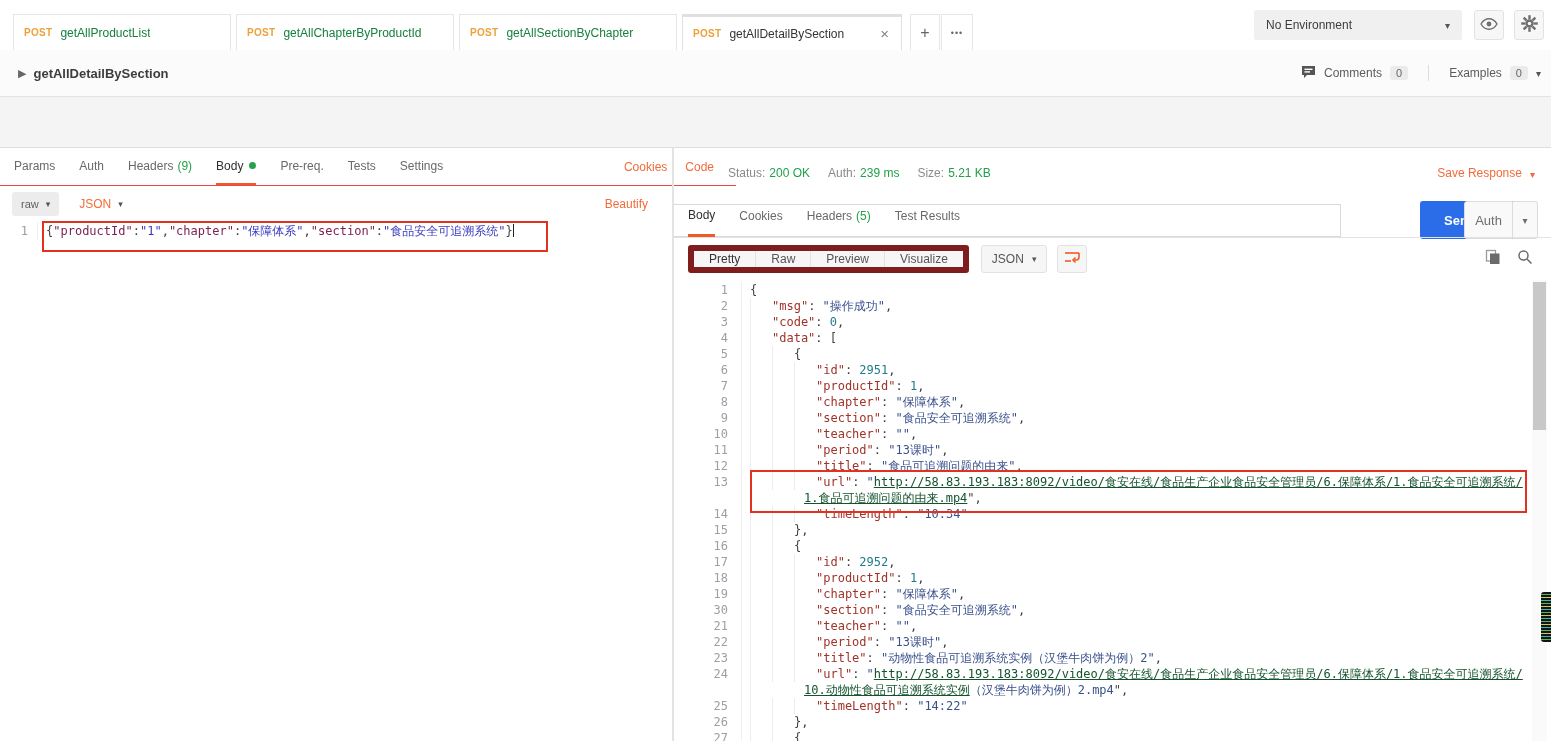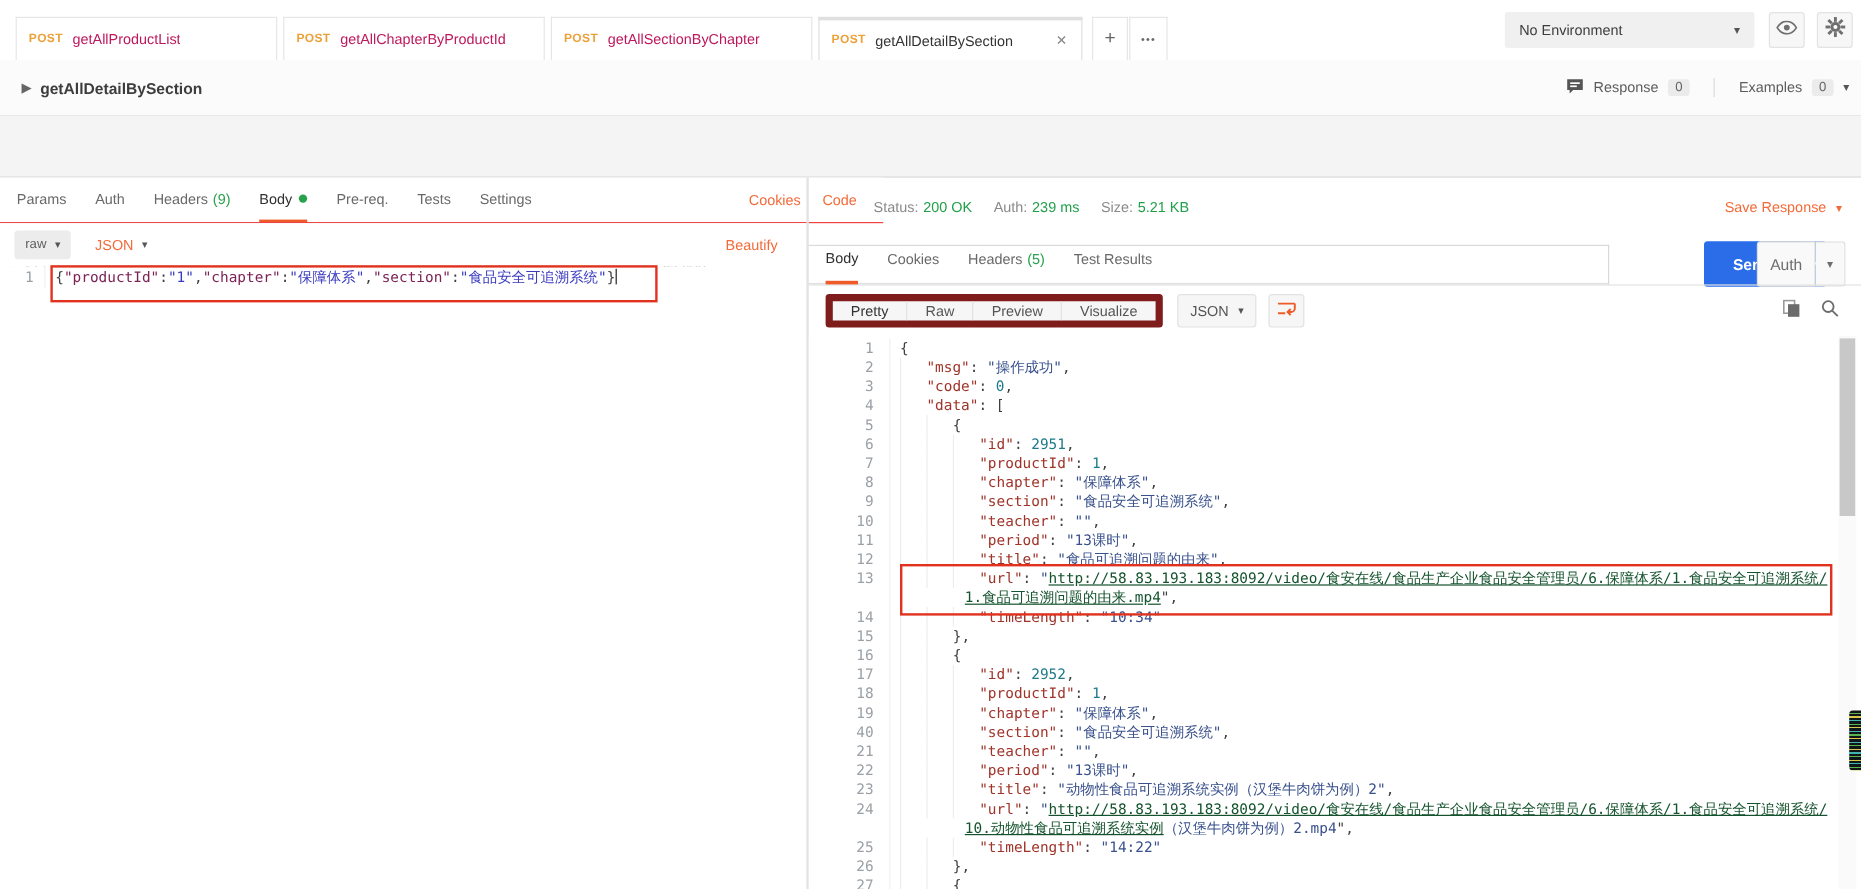--- a/index.html
+++ b/index.html
@@ -6,21 +6,21 @@
   html,body { width:1551px; height:741px; background:#fff; font-family:"Liberation Sans","DejaVu Sans",sans-serif; overflow:hidden; }
   #app { position:relative; width:1551px; height:741px; background:#fff; }
   .left-line { position:absolute; left:7px; top:0; bottom:0; width:1px; background:#e9e9e9; }
 
   
   .tabbar { position:absolute; left:0; top:0; width:100%; height:50px; background:#fff; }
   .tab-list { position:absolute; left:13px; top:14px; display:flex; }
   .tab { position:relative; width:218px; height:36px; background:#fff; border:1px solid #e6e6e6; border-bottom:none; margin-right:5px; display:flex; align-items:center; padding:0 10px; cursor:pointer; }
   .tab.active { border-top:3px solid #ee5b29; border-color:#e0e0e0; width:220px; }
   .tab-method { font-size:10px; font-weight:bold; color:#eda13a; letter-spacing:.3px; margin-right:8px; }
-  .tab-name { font-size:12px; color:#be185d; white-space:nowrap; overflow:hidden; }
+  .tab-name { font-size:12px; color:#15803d; white-space:nowrap; overflow:hidden; }
   .tab.active .tab-name { color:#333; }
   .tab-close { margin-left:auto; color:#888; font-size:15px; padding:0 2px; }
   .tab-btn { width:30px; height:36px; border:1px solid #e6e6e6; border-bottom:none; background:#fff; display:flex; align-items:center; justify-content:center; color:#666; font-size:16px; margin-right:2px; cursor:pointer; }
   .tab-btn.more { width:32px; font-size:9px; letter-spacing:1px; }
   .env-select { position:absolute; left:1254px; top:10px; width:208px; height:30px; background:#f0f0f0; border-radius:2px; display:flex; align-items:center; padding:0 12px; font-size:12px; color:#3d3d3d; cursor:pointer; }
   .env-caret { margin-left:auto; color:#555; font-size:10px; }
   .icon-btn { position:absolute; top:10px; width:30px; height:30px; background:#f7f7f7; border:1px solid #e3e3e3; border-radius:3px; display:flex; align-items:center; justify-content:center; cursor:pointer; }
   .icon-btn.eye { left:1474px; } .icon-btn.gear { left:1514px; }
 
   
@@ -175,21 +175,21 @@
     <span class="req-caret">▶</span>
     <span class="req-name">getAllDetailBySection</span>
     <div class="name-right">
       <span>
         <svg width="15" height="14" viewBox="0 0 15 14">
             <path d="M1 1 h13 v9 h-8 l-3 3 v-3 h-2 Z" fill="#555"></path>
             <rect x="3.5" y="3.6" width="8" height="1.4" fill="#fff"></rect>
             <rect x="3.5" y="6.2" width="5.5" height="1.4" fill="#fff"></rect>
           </svg>
       </span>
-      <span>Response</span>
+      <span>Comments</span>
       <span class="badge">0</span>
       <span class="vdiv"></span>
       <span>Examples</span>
       <span class="badge">0</span>
       <span class="small-caret">▾</span>
     </div>
   </div>
 
   <div class="urlbar">
     <div class="method-select">
@@ -335,21 +335,21 @@
       <div class="crow"><div class="gut">11</div><div class="ctext"><span class="ind"></span><span class="ind"></span><span class="ind"></span><span class="tok-k">"period"</span><span class="tok-p">: </span><span class="tok-s">"13课时"</span><span class="tok-p">,</span></div></div>
       <div class="crow"><div class="gut">12</div><div class="ctext"><span class="ind"></span><span class="ind"></span><span class="ind"></span><span class="tok-k">"title"</span><span class="tok-p">: </span><span class="tok-s">"食品可追溯问题的由来"</span><span class="tok-p">,</span></div></div>
       <div class="crow"><div class="gut">13</div><div class="ctext"><span class="ind"></span><span class="ind"></span><span class="ind"></span><span class="tok-k">"url"</span><span class="tok-p">: </span><span class="tok-s">"</span><span class="tok-l">http://58.83.193.183:8092/video/食安在线/食品生产企业食品安全管理员/6.保障体系/1.食品安全可追溯系统/</span></div></div>
       <div class="crow"><div class="gut"></div><div class="ctext"><span class="windent"></span><span class="tok-l">1.食品可追溯问题的由来.mp4</span><span class="tok-p">",</span></div></div>
       <div class="crow"><div class="gut">14</div><div class="ctext"><span class="ind"></span><span class="ind"></span><span class="ind"></span><span class="tok-k">"timeLength"</span><span class="tok-p">: </span><span class="tok-s">"10:34"</span></div></div>
       <div class="crow"><div class="gut">15</div><div class="ctext"><span class="ind"></span><span class="ind"></span><span class="tok-p">},</span></div></div>
       <div class="crow"><div class="gut">16</div><div class="ctext"><span class="ind"></span><span class="ind"></span><span class="tok-p">{</span></div></div>
       <div class="crow"><div class="gut">17</div><div class="ctext"><span class="ind"></span><span class="ind"></span><span class="ind"></span><span class="tok-k">"id"</span><span class="tok-p">: </span><span class="tok-num">2952</span><span class="tok-p">,</span></div></div>
       <div class="crow"><div class="gut">18</div><div class="ctext"><span class="ind"></span><span class="ind"></span><span class="ind"></span><span class="tok-k">"productId"</span><span class="tok-p">: </span><span class="tok-num">1</span><span class="tok-p">,</span></div></div>
       <div class="crow"><div class="gut">19</div><div class="ctext"><span class="ind"></span><span class="ind"></span><span class="ind"></span><span class="tok-k">"chapter"</span><span class="tok-p">: </span><span class="tok-s">"保障体系"</span><span class="tok-p">,</span></div></div>
-      <div class="crow"><div class="gut">40</div><div class="ctext"><span class="ind"></span><span class="ind"></span><span class="ind"></span><span class="tok-k">"section"</span><span class="tok-p">: </span><span class="tok-s">"食品安全可追溯系统"</span><span class="tok-p">,</span></div></div>
+      <div class="crow"><div class="gut">30</div><div class="ctext"><span class="ind"></span><span class="ind"></span><span class="ind"></span><span class="tok-k">"section"</span><span class="tok-p">: </span><span class="tok-s">"食品安全可追溯系统"</span><span class="tok-p">,</span></div></div>
       <div class="crow"><div class="gut">21</div><div class="ctext"><span class="ind"></span><span class="ind"></span><span class="ind"></span><span class="tok-k">"teacher"</span><span class="tok-p">: </span><span class="tok-s">""</span><span class="tok-p">,</span></div></div>
       <div class="crow"><div class="gut">22</div><div class="ctext"><span class="ind"></span><span class="ind"></span><span class="ind"></span><span class="tok-k">"period"</span><span class="tok-p">: </span><span class="tok-s">"13课时"</span><span class="tok-p">,</span></div></div>
       <div class="crow"><div class="gut">23</div><div class="ctext"><span class="ind"></span><span class="ind"></span><span class="ind"></span><span class="tok-k">"title"</span><span class="tok-p">: </span><span class="tok-s">"动物性食品可追溯系统实例（汉堡牛肉饼为例）2"</span><span class="tok-p">,</span></div></div>
       <div class="crow"><div class="gut">24</div><div class="ctext"><span class="ind"></span><span class="ind"></span><span class="ind"></span><span class="tok-k">"url"</span><span class="tok-p">: </span><span class="tok-s">"</span><span class="tok-l">http://58.83.193.183:8092/video/食安在线/食品生产企业食品安全管理员/6.保障体系/1.食品安全可追溯系统/</span></div></div>
       <div class="crow"><div class="gut"></div><div class="ctext"><span class="windent"></span><span class="tok-l">10.动物性食品可追溯系统实例</span><span class="tok-s">（汉堡牛肉饼为例）2.mp4</span><span class="tok-p">",</span></div></div>
       <div class="crow"><div class="gut">25</div><div class="ctext"><span class="ind"></span><span class="ind"></span><span class="ind"></span><span class="tok-k">"timeLength"</span><span class="tok-p">: </span><span class="tok-s">"14:22"</span></div></div>
       <div class="crow"><div class="gut">26</div><div class="ctext"><span class="ind"></span><span class="ind"></span><span class="tok-p">},</span></div></div>
       <div class="crow"><div class="gut">27</div><div class="ctext"><span class="ind"></span><span class="ind"></span><span class="tok-p">{</span></div></div>
     </div>
   <div class="annotation-box box2"></div>

